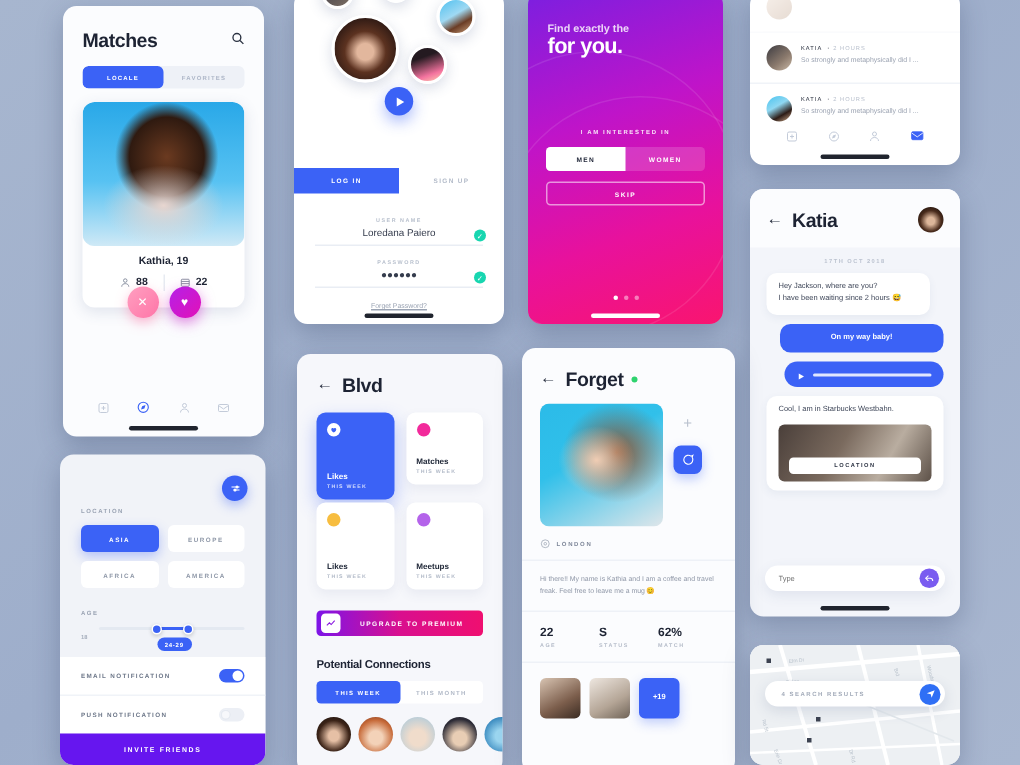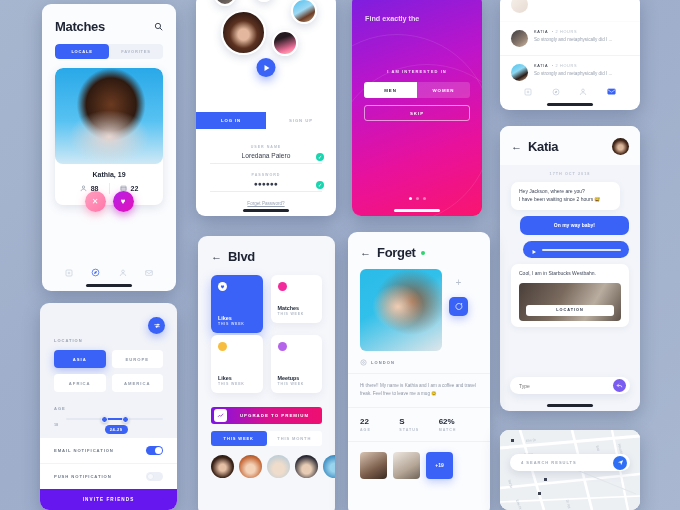--- a/index.html
+++ b/index.html
@@ -332,20 +332,21 @@
       </div>
       <div class="forgot">Forget Password?</div>
     </div>
     <div class="home-ind"></div>
   </div>
 
   <div class="phone" id="p3">
     <div class="ring" style="left:-50px;top:40px;width:190px;height:190px;"></div>
     <div class="ring" style="left:-20px;top:70px;width:190px;height:190px;"></div>
     <div class="h3sub">Find exactly the</div>
+    <div class="h3big">for you.</div>
     <div class="intlabel">I AM INTERESTED IN</div>
     <div class="mwrow">
       <div class="mw on">MEN</div>
       <div class="mw">WOMEN</div>
     </div>
     <div class="skip">SKIP</div>
     <div class="dots">
       <div class="dot on"></div>
       <div class="dot"></div>
       <div class="dot"></div>
@@ -529,20 +530,21 @@
       </div>
     </div>
     <div class="upg">
       <div class="upgicon">
         <svg width="7" height="7" viewBox="0 0 24 24" fill="none" stroke="#8a19e0" stroke-width="2.5">
           <polyline points="3,17 9,11 13,15 21,6"></polyline>
           </svg>
       </div>
       <div class="upgtxt">UPGRADE TO PREMIUM</div>
     </div>
+    <div class="pc">Potential Connections</div>
     <div class="pctabs">
       <div class="pctab on">THIS WEEK</div>
       <div class="pctab">THIS MONTH</div>
     </div>
     <div class="pcfaces">
       <div class="pcf" style="background:radial-gradient(circle at 50% 55%,#e6c0a5 20%,#3c2418 60%,#1e140f 85%);"></div>
       <div class="pcf" style="background:radial-gradient(circle at 50% 60%,#f3d2b8 25%,#c76b3a 65%,#8c3f1f 90%);"></div>
       <div class="pcf" style="background:radial-gradient(circle at 50% 60%,#f0dccb 30%,#b9cdd8 80%);"></div>
       <div class="pcf" style="background:radial-gradient(circle at 50% 62%,#e8cdb4 25%,#2b2a35 70%);"></div>
       <div class="pcf" style="background:radial-gradient(circle at 50% 55%,#9bd6f0 25%,#2c7fb8 80%);"></div>

